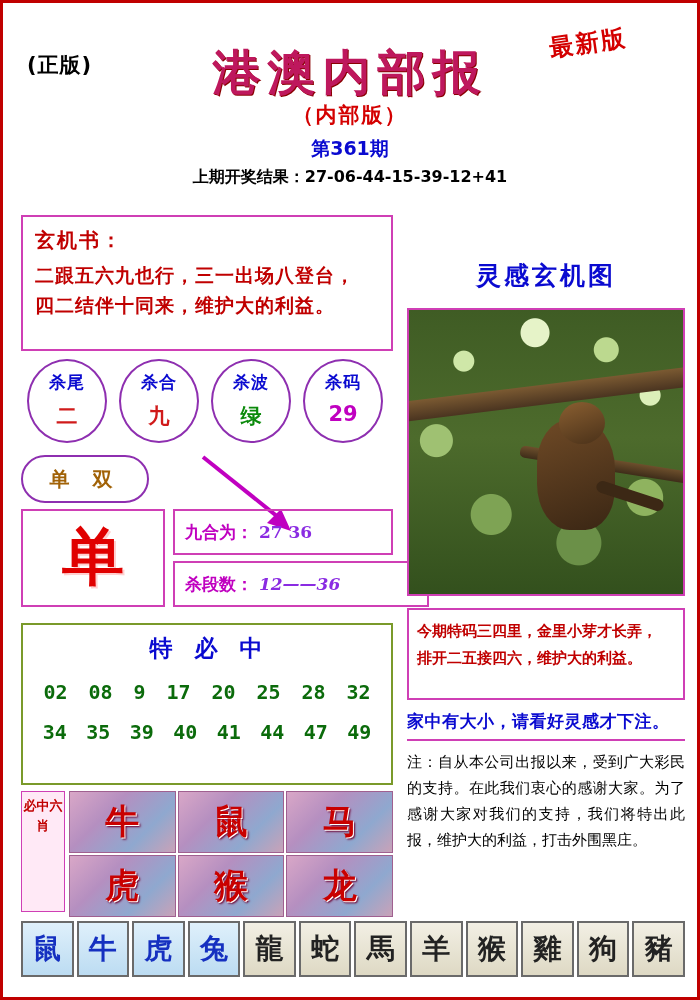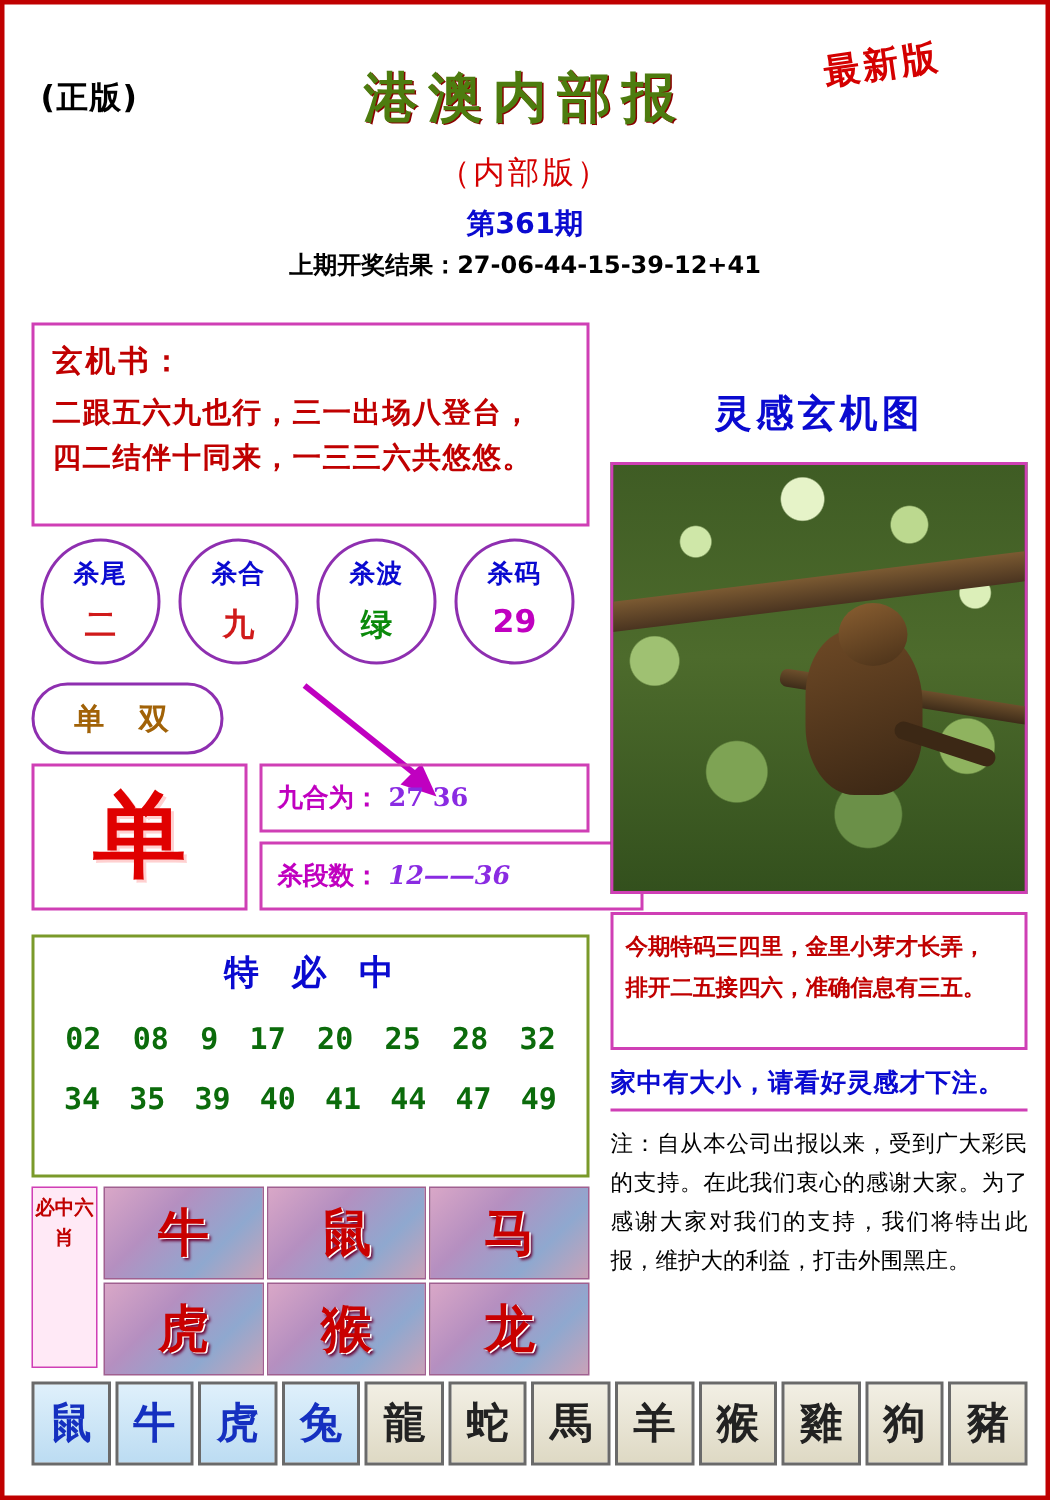--- a/index.html
+++ b/index.html
@@ -20,35 +20,35 @@
   
   .header{position:relative;height:190px;}
   .banzhu{
     position:absolute;left:24px;top:48px;
     font-size:21px;color:#000;font-weight:bold;
     letter-spacing:1px;
   }
   .main-title{
     position:absolute;left:0;right:0;top:38px;
     text-align:center;
-    font-size:36px;font-weight:bold;
-    color:#4d7c0f;
+    font-size:48px;font-weight:bold;
+    color:#be185d;
     letter-spacing:7px;
     font-family:"DejaVu Serif","Liberation Serif",serif;
     text-shadow:1px 1px 0 #8a0000;
   }
   .newest{
     position:absolute;right:70px;top:24px;
     font-size:24px;font-weight:bold;color:#d40000;
     transform:rotate(-8deg);
     letter-spacing:2px;
   }
   .sub-title{
     position:absolute;left:0;right:0;top:98px;
-    text-align:center;font-size:21px;color:#d40000;font-weight:normal;
+    text-align:center;font-size:21px;color:#d40000;font-weight:bold;
     letter-spacing:2px;
   }
   .issue{
     position:absolute;left:0;right:0;top:133px;
     text-align:center;font-size:19px;color:#0a0ad0;font-weight:bold;
   }
   .lastresult{
     position:absolute;left:0;right:0;top:164px;
     text-align:center;font-size:16px;color:#000;font-weight:bold;
   }
@@ -276,21 +276,21 @@
     <div class="lastresult">上期开奖结果：27-06-44-15-39-12+41</div>
   </div>
 
   <div class="body">
 
     <div class="col-left">
 
       <div class="poem">
         <div class="poem-title">玄机书：</div>
         <div class="poem-line">二跟五六九也行，三一出场八登台，</div>
-        <div class="poem-line">四二结伴十同来，一三三六共悠悠。</div>
+        <div class="poem-line">四二结伴十同来，维护大的利益。</div>
       </div>
 
       <div class="kill-row">
         <div class="oval" style="left:6px">
           <div class="k-label">杀尾</div>
           <div class="k-val" style="color:#d01a1a">二</div>
         </div>
         <div class="oval" style="left:98px">
           <div class="k-label">杀合</div>
           <div class="k-val" style="color:#d01a1a">九</div>
@@ -385,21 +385,21 @@
         <div class="ph-sky"></div>
         <div class="ph-branch"></div>
         <div class="ph-branch2"></div>
         <div class="ph-monkey-body"></div>
         <div class="ph-monkey-head"></div>
         <div class="ph-monkey-tail"></div>
       </div>
 
       <div class="rpoem">
         <div>今期特码三四里，金里小芽才长弄，</div>
-        <div>排开二五接四六，准确信息有三五。</div>
+        <div>排开二五接四六，维护大的利益。</div>
       </div>
 
       <div class="rnote">家中有大小，请看好灵感才下注。</div>
       <div class="rdivider"></div>
       <div class="rbody">注：自从本公司出报以来，受到广大彩民的支持。在此我们衷心的感谢大家。为了感谢大家对我们的支持，我们将特出此报，维护大的利益，打击外围黑庄。</div>
     </div>
 
   </div>
 
   <div class="strip">

